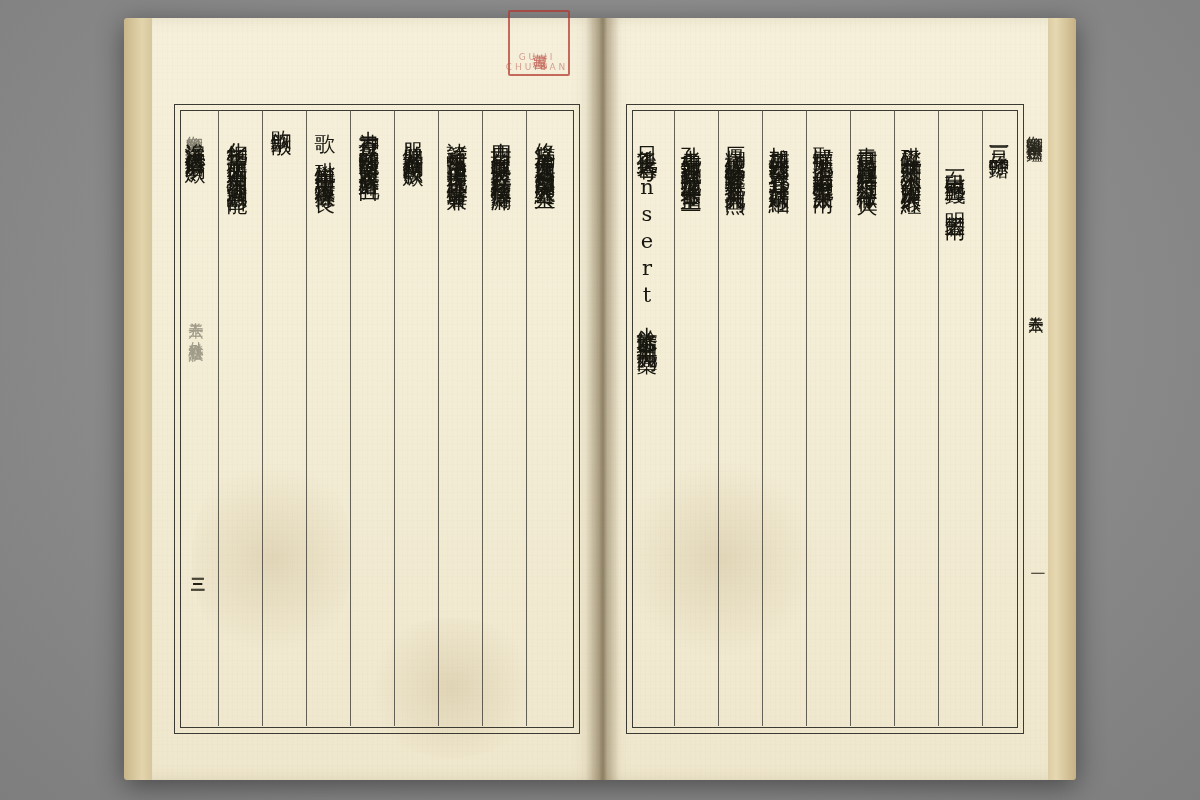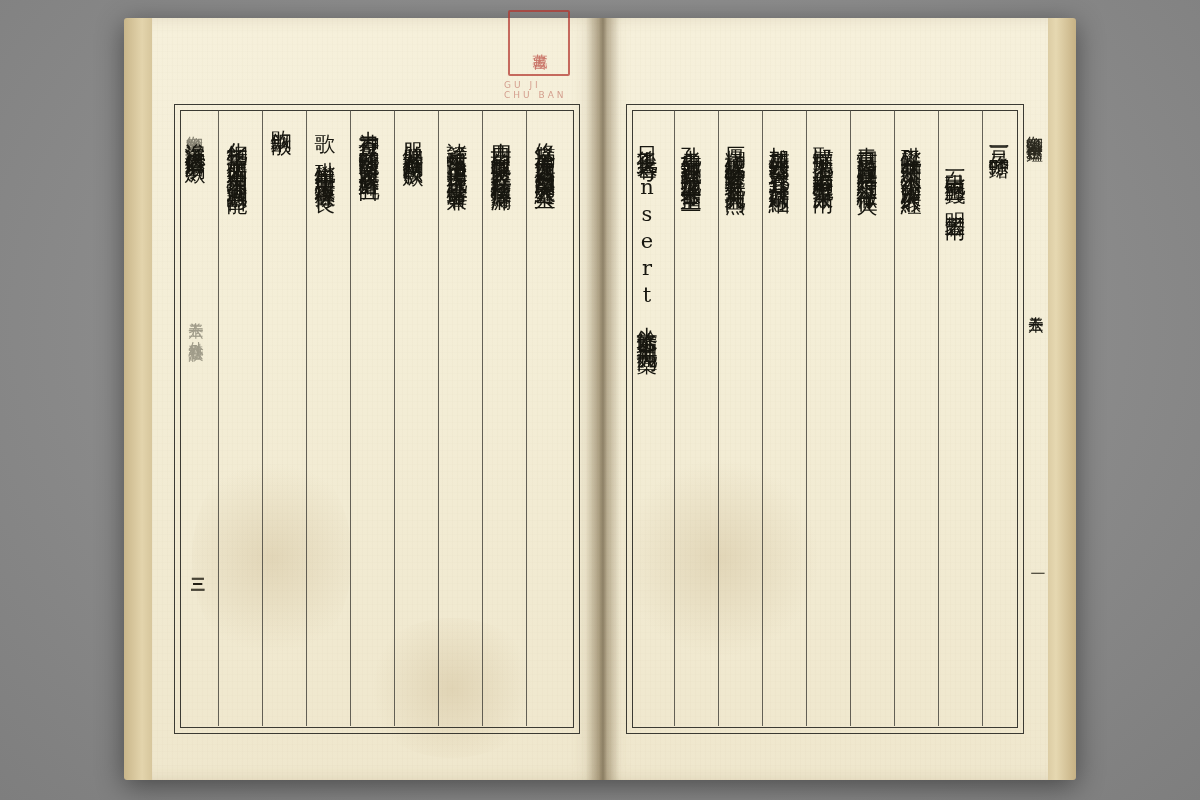--- a/index.html
+++ b/index.html
@@ -101,23 +101,23 @@
   }
   .seal .sealtext{
     position:absolute;inset:0;
     writing-mode:vertical-rl;text-orientation:upright;
     color:#b3362e;font-size:15px;line-height:1.05;
     display:flex;align-items:center;justify-content:center;
     letter-spacing:1px;
     opacity:.9;
   }
   .sealmark{
-    position:absolute;left:504px;top:80px;width:66px;height:22px;
+    position:absolute;left:504px;top:52px;width:66px;height:22px;
     color:#b85b4e;font-size:9px;letter-spacing:3px;
-    text-align:left;opacity:.55;z-index:9;
+    text-align:center;opacity:.55;z-index:9;
     font-family:"DejaVu Sans",sans-serif;
   }
 
   
   .folio{
     position:absolute;writing-mode:vertical-rl;text-orientation:upright;
     font-size:15px;color:#232016;letter-spacing:1px;
   }
 </style>
 </head>

